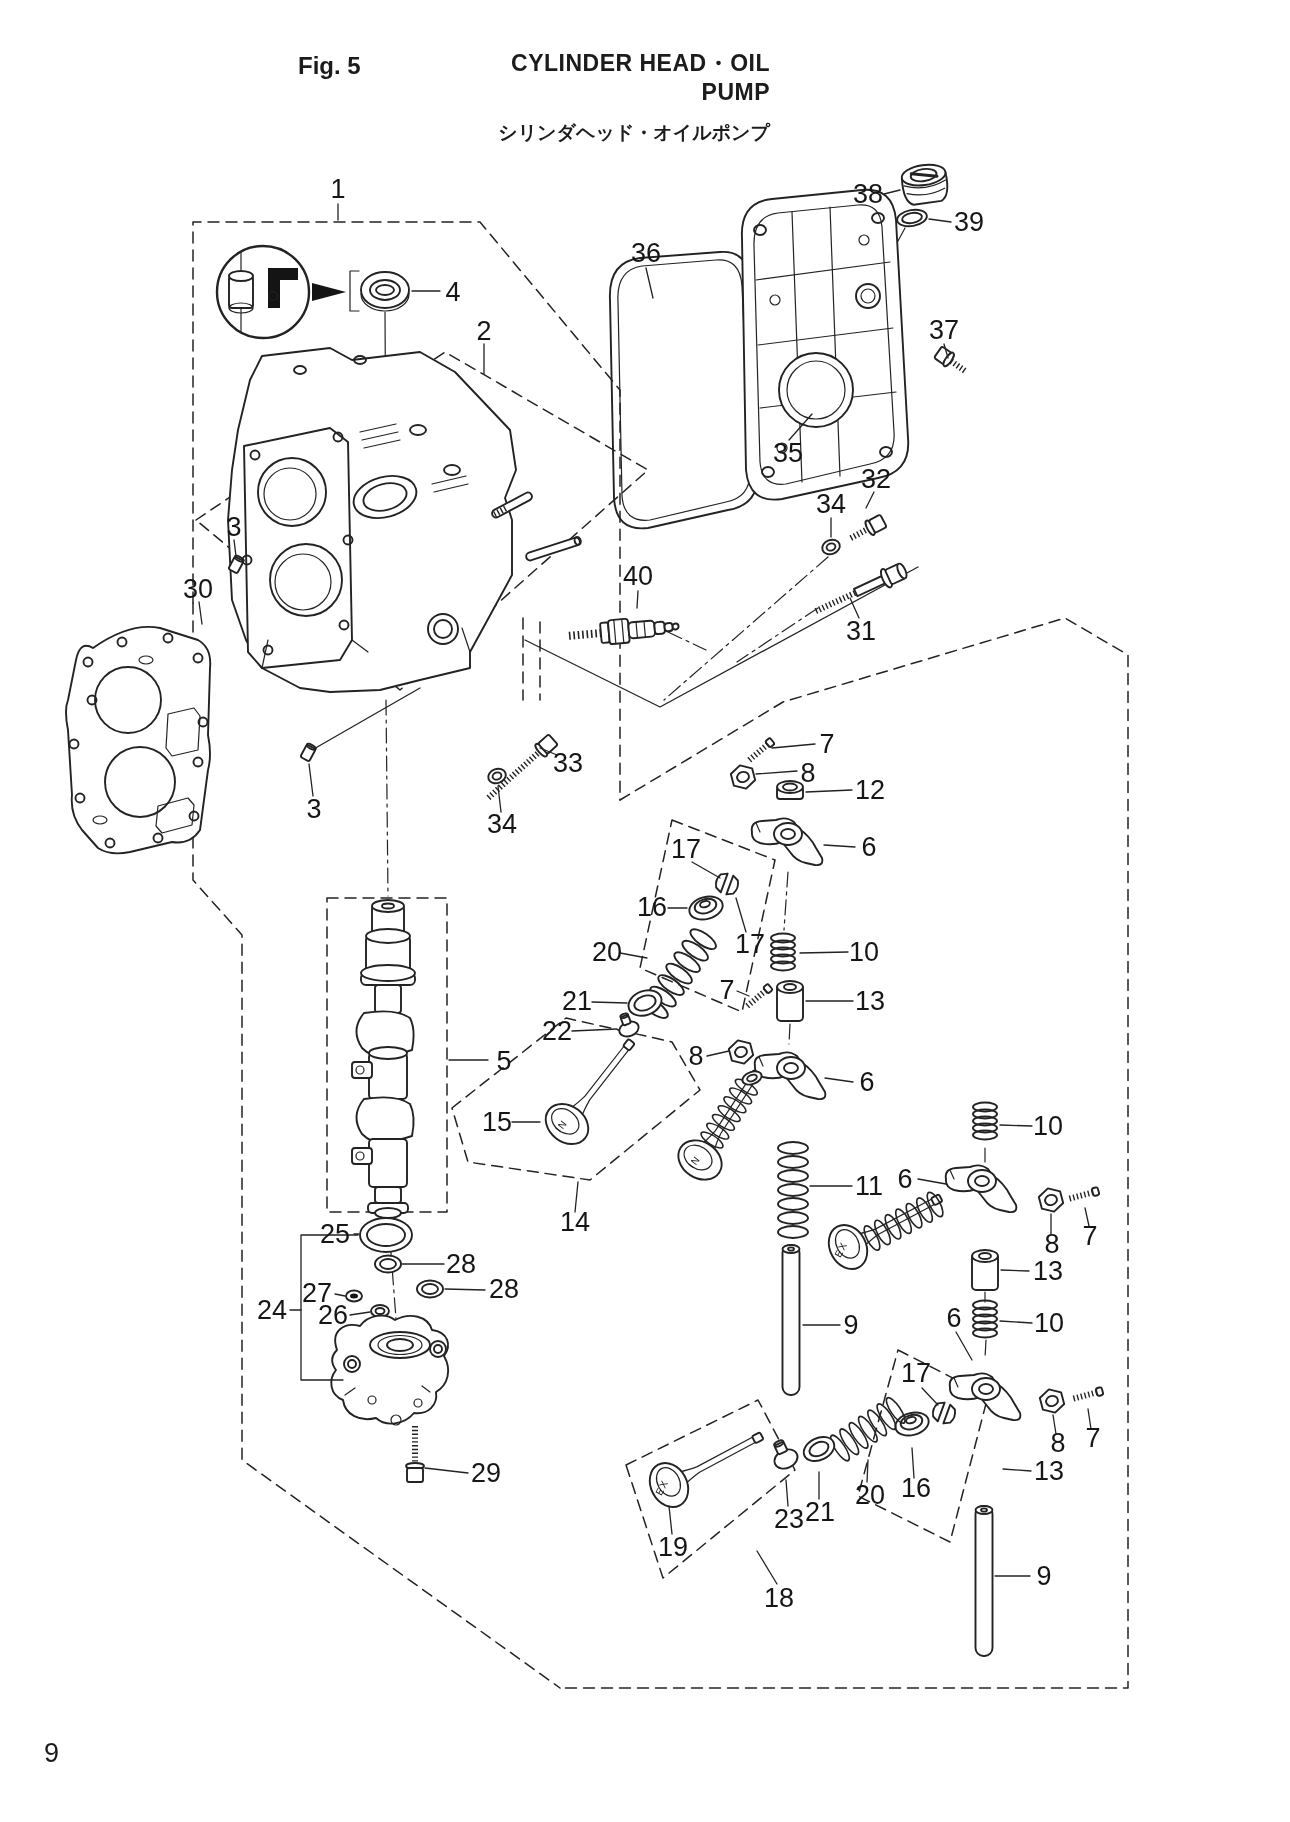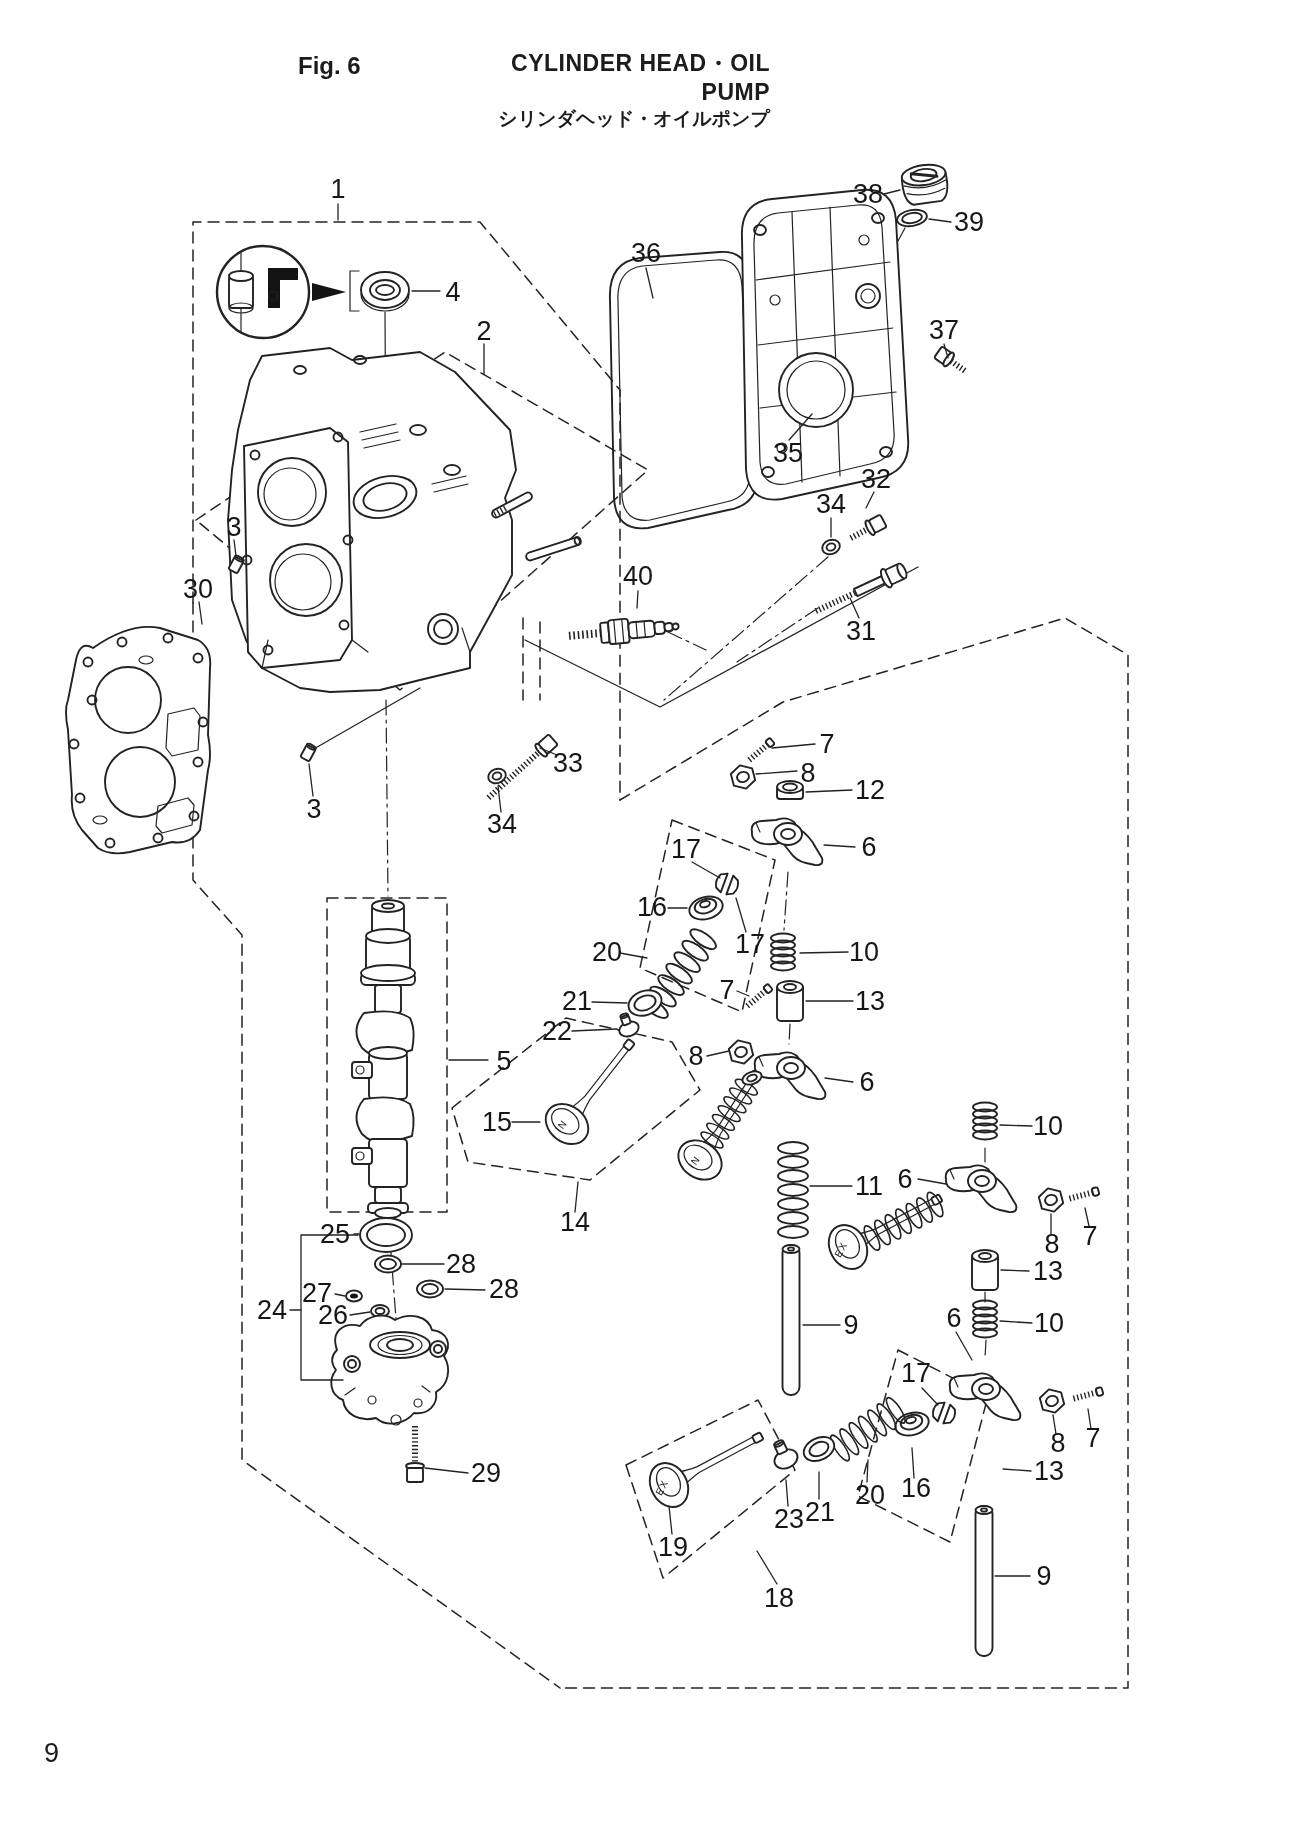--- a/index.html
+++ b/index.html
@@ -2,21 +2,21 @@
 <html><head>
 <meta charset="utf-8">
 <style>
   html,body{margin:0;padding:0;background:#e8e8e8;}
   .page{position:relative;width:1290px;height:1822px;background:#ffffff;overflow:hidden;
         font-family:"Liberation Sans",sans-serif;color:#1c1c1c;}
   .hdr{position:absolute;top:48px;left:0;width:100%;}
   .figlab{position:absolute;left:298px;top:4px;font-size:24px;font-weight:bold;}
   .titles{position:absolute;left:440px;top:0;width:330px;text-align:right;}
   .title-en{font-size:23px;font-weight:bold;letter-spacing:.5px;}
-  .title-jp{font-size:19px;font-weight:bold;margin-top:0;}
+  .title-jp{font-size:19px;font-weight:bold;margin-top:14px;}
   .pageno{position:absolute;left:44px;top:1738px;font-size:27px;}
   svg.art{position:absolute;left:0;top:0;}
   #art *{stroke:#232323;stroke-width:1.9;fill:none;stroke-linecap:round;stroke-linejoin:round;}
   #art .w{fill:#ffffff;}
   #art .blk{fill:#141414;stroke:none;}
   #art .thin{stroke-width:1.2;}
   #art .lead{stroke-width:1.3;}
   #art .dash{stroke-width:1.5;stroke-dasharray:11 7;}
   #art .ddot{stroke-width:1.2;stroke-dasharray:15 5 3 5;}
   #art .thr{stroke-width:8;stroke-dasharray:1.6 2.8;stroke-linecap:butt;}
@@ -24,21 +24,21 @@
   #art text{stroke:none;fill:#161616;}
   #art text.call{font-size:27px;text-anchor:middle;font-family:"Liberation Sans",sans-serif;}
   #art text.mark{font-size:10px;text-anchor:middle;letter-spacing:1.5px;font-family:"Liberation Sans",sans-serif;}
 </style>
 </head>
 <body>
 
 <div class="page">
 
   <div class="hdr">
-    <div class="figlab">Fig. 6</div>
+    <div class="figlab">Fig. 5</div>
     <div class="titles">
       <div class="title-en">CYLINDER HEAD・OIL PUMP</div>
       <div class="title-jp">シリンダヘッド・オイルポンプ</div>
     </div>
   </div>
 
   <div class="pageno">9</div>
 
   <svg id="art" class="art" width="1290" height="1822" viewBox="0 0 1290 1822">
 

